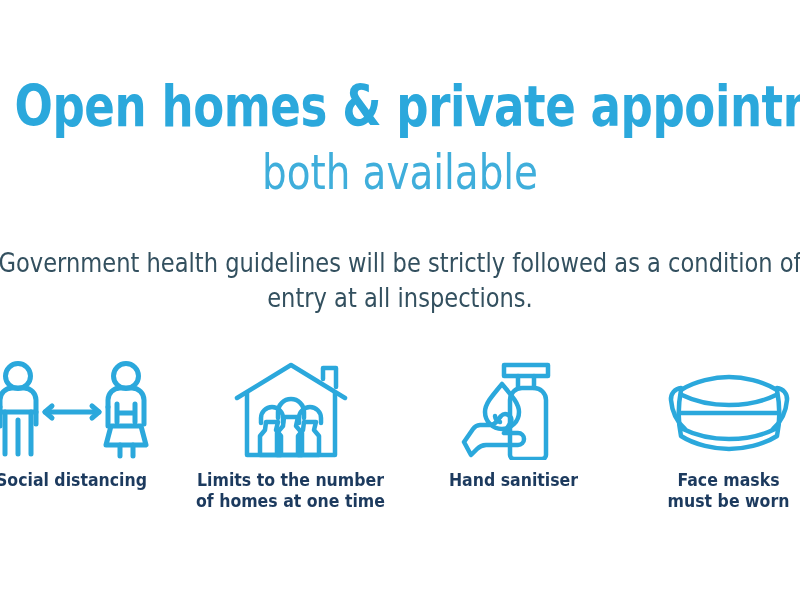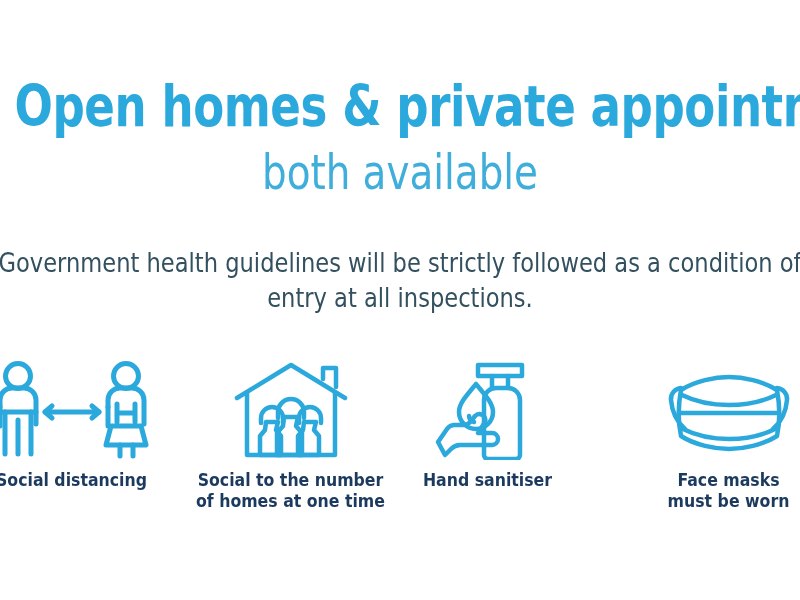--- a/index.html
+++ b/index.html
@@ -87,21 +87,21 @@
     height: 175px;
   }
   .cell {
     position: absolute;
     top: 0;
     width: 219px;
     height: 175px;
   }
   .cell.c0 { left: 0px; }
   .cell.c1 { left: 219px; }
-  .cell.c2 { left: 416px; }
+  .cell.c2 { left: 442px; }
   .cell.c3 { left: 657px; }
 
   .iconbox {
     position: absolute;
     top: 0;
     left: 0;
     width: 219px;
     height: 104px;
     display: flex;
     align-items: center;
@@ -190,21 +190,21 @@
             <path d="M33 62 h12 l-2 8 l5 6 v19 h-21 v-19 l5 -6 z"></path>
 
             <path d="M66 63 v-5 a11 11 0 0 1 11 -11 a11 11 0 0 1 11 11 v5"></path>
             <path d="M71 62 h12 l-2 8 l5 6 v19 h-21 v-19 l5 -6 z"></path>
 
             <path d="M45 58 v-6 a13 13 0 0 1 13 -13 a13 13 0 0 1 13 13 v6"></path>
             <path d="M51 57 h14 l-2 9 l6 7 v22 h-25 v-22 l6 -7 z"></path>
           </svg>
         </div>
         <div class="caption">
-          <span>Social to the number</span>
+          <span>Limits to the number</span>
           <span>of homes at one time</span>
         </div>
       </div>
 
       <div class="cell c2">
         <div class="iconbox">
           <svg width="108" height="100" viewBox="0 0 108 100" fill="none" stroke="#2BA8DC" stroke-width="4.5" stroke-linecap="round" stroke-linejoin="round">
 
             <path d="M44 5 h44 v11 h-44 z"></path>
 

